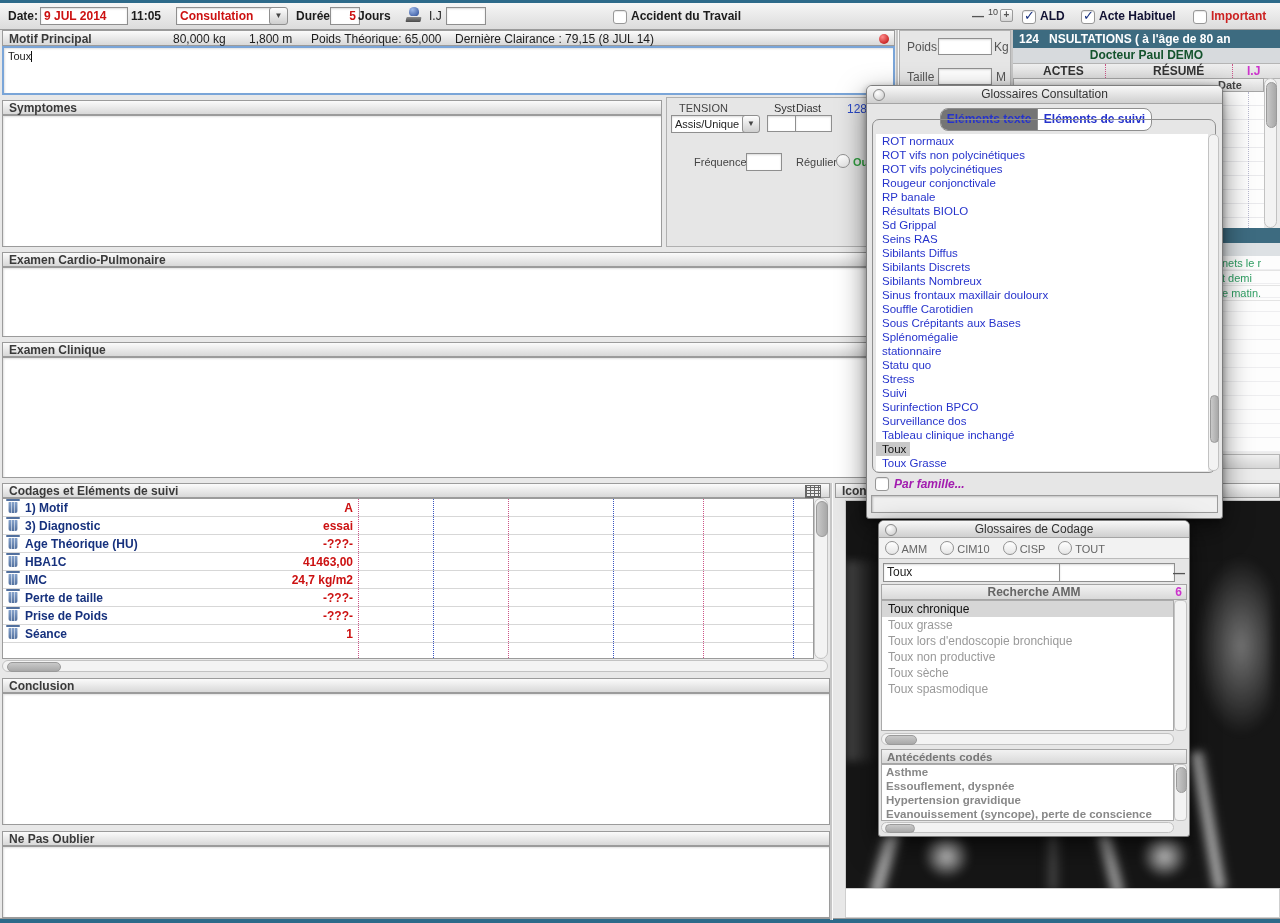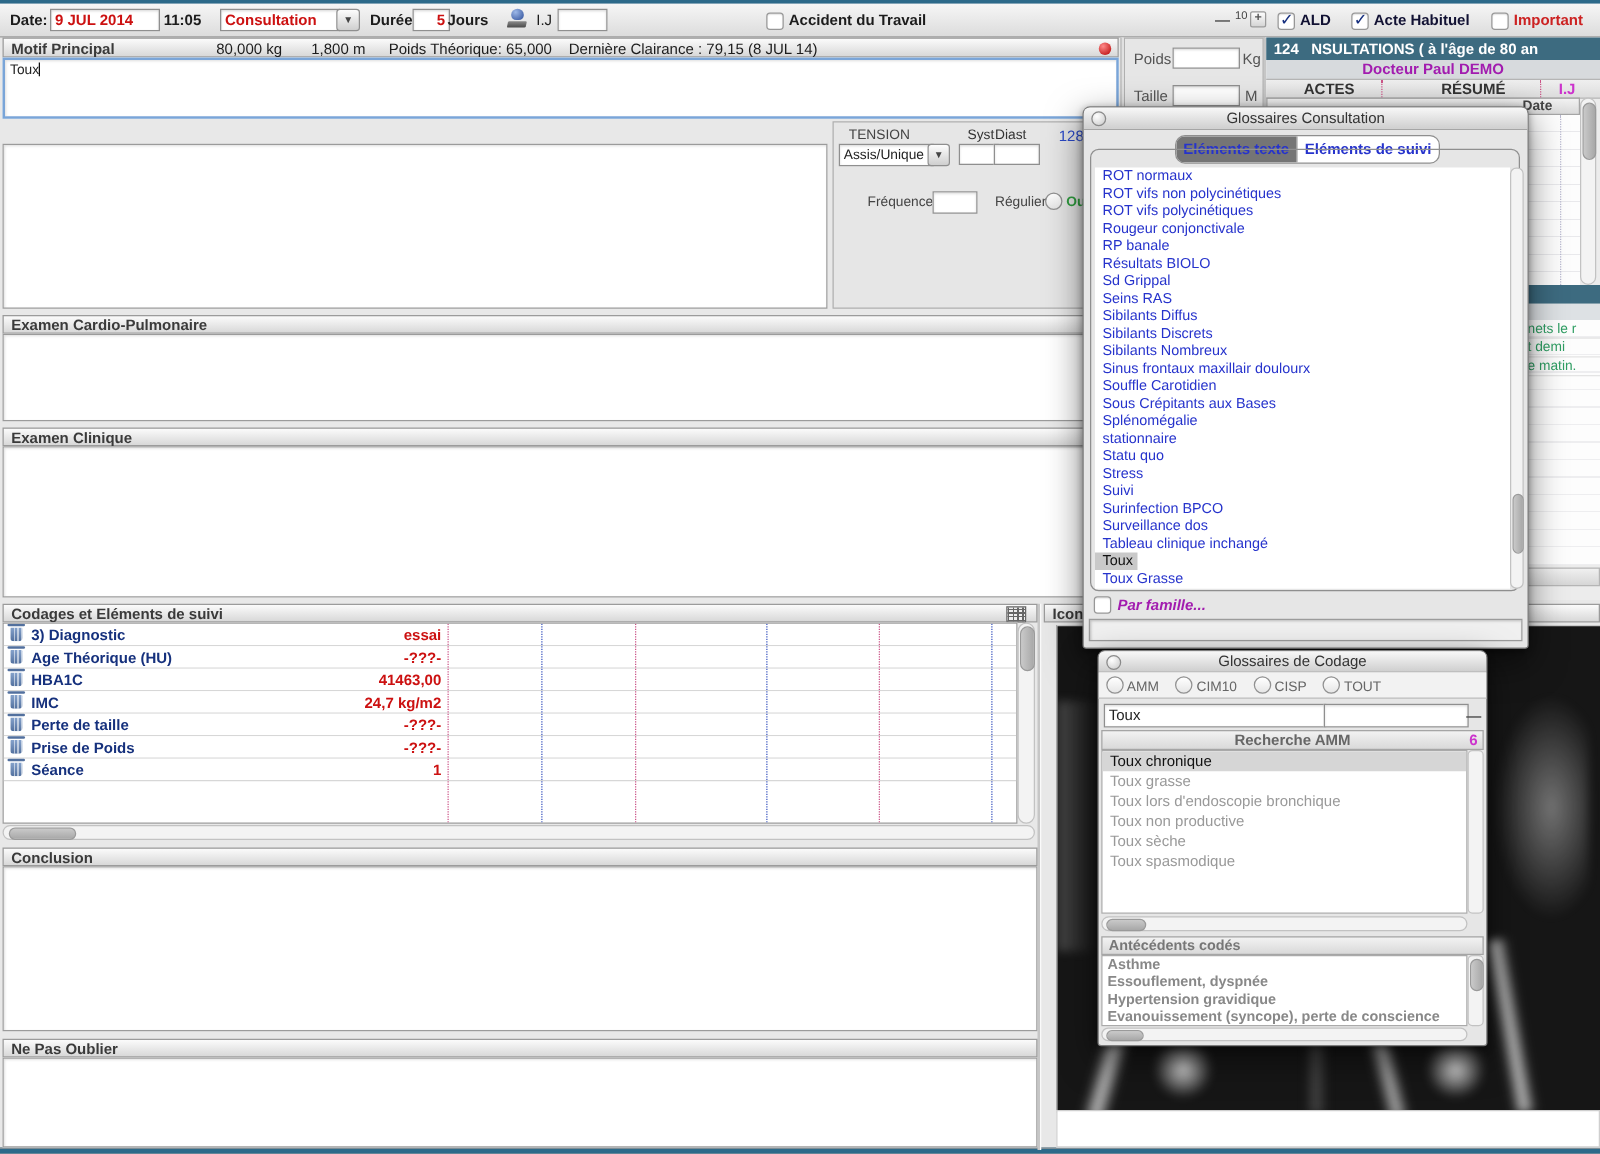--- a/index.html
+++ b/index.html
@@ -18,21 +18,21 @@
   .cb{width:12px;height:12px;background:#fff;border:1px solid #979797;border-radius:3px;box-shadow:inset 0 1px 1px rgba(0,0,0,.1);}
   .cb.on::after{content:"✓";position:relative;top:-3px;left:1px;color:#17307f;font-weight:bold;font-size:13px;}
   .radio{width:12px;height:12px;border:1px solid #919191;border-radius:50%;background:linear-gradient(#fff,#e6e6e6);display:inline-block;vertical-align:-2px;}
   
   .sech{background:linear-gradient(#fbfbfb,#d8d8d8);border:1px solid #9b9b9b;font-weight:bold;color:#3a3a3a;font-size:12px;line-height:14px;padding:0 6px;box-sizing:border-box;}
   .tbox{background:#fff;border:1px solid #9b9b9b;box-shadow:inset 1px 1px 2px rgba(0,0,0,.12);box-sizing:border-box;}
   .focusbox{border:2px solid #7aa5d8;}
   .groove{background:#c6c6c6;box-shadow:1px 0 0 #fafafa;}
   
   .tealhead{background:#3d6b80;color:#fff;font-weight:bold;font-size:12px;line-height:18px;white-space:nowrap;overflow:hidden;}
-  .navy{color:#a21caf;font-weight:bold;margin-top:26px;}
+  .navy{color:#14532d;font-weight:bold;margin-top:26px;}
   .colhead{background:linear-gradient(#efefef,#ddd);border-bottom:1px solid #b2b2b2;font-weight:bold;color:#333;font-size:12px;}
   .magenta{color:#cc33cc;font-weight:bold;}
   .rowstripe{background:repeating-linear-gradient(to bottom,#fdfdfd 0 13px,#e9e9ec 13px 14px);}
   .greenline{color:#2f9e63;font-size:11px;line-height:14px;border-bottom:1px solid #e4e4e4;display:block;white-space:nowrap;}
   
   .cod-row{position:relative;height:17px;border-bottom:1px solid #d7d7d7;background:#fff;}
   .trash{position:absolute;left:5px;top:3px;width:10px;height:11px;background:linear-gradient(#86a3cc,#52709e);border-radius:1px 1px 3px 3px;
      background-image:repeating-linear-gradient(90deg,rgba(255,255,255,.55) 0 1px,transparent 1px 3px),linear-gradient(#86a3cc,#52709e);}
   .trash::before{content:"";position:absolute;top:-3px;left:-2px;width:14px;height:2px;background:#52709e;border-radius:1px;}
   .cod-label{position:absolute;left:22px;top:2px;color:#16317d;font-weight:bold;font-size:12px;white-space:nowrap;}
@@ -159,20 +159,23 @@
       <div class="abs" style="left:209px;top:0;width:58px;">
 
       <span class="greenline">nets le r</span>
           <span class="greenline">t demi</span>
           <span class="greenline">e matin.</span>
         </div>
     </div>
     <div class="abs" style="left:0;top:424px;width:267px;height:15px;background:linear-gradient(#f0f0f0,#d6d6d6);border:1px solid #b5b5b5;box-sizing:border-box;"></div>
   </div>
 
+  <div class="abs sech" style="left:2px;top:100px;width:660px;height:15px;">
+    <span>Symptomes</span>
+  </div>
   <div class="abs tbox" style="left:2px;top:115px;width:660px;height:132px;"></div>
 
   <div class="abs" style="left:666px;top:97px;width:229px;height:150px;background:#e6e6e6;border:1px solid #b0b0b0;box-sizing:border-box;">
     <span class="abs" style="left:12px;top:4px;color:#444;font-size:11px;">TENSION</span>
     <span class="abs" style="left:107px;top:4px;color:#333;font-size:11px;">Syst</span>
     <span class="abs" style="left:129px;top:4px;color:#333;font-size:11px;">Diast</span>
     <span class="abs" style="left:180px;top:4px;color:#2948c8;font-weight:normal;font-size:12px;">128</span>
     <div class="abs field" style="left:4px;top:17px;width:68px;height:16px;font-size:11px;">Assis/Unique</div>
     <div class="abs btn-arrow" style="left:75px;top:17px;width:16px;height:16px;"></div>
     <div class="abs field" style="left:100px;top:17px;width:24px;height:15px;"></div>
@@ -194,20 +197,25 @@
   </div>
   <div class="abs tbox" style="left:2px;top:357px;width:893px;height:121px;"></div>
 
   <div class="abs sech" style="left:2px;top:483px;width:828px;height:15px;">
     <span>Codages et Eléments de suivi</span>
     <div class="abs grid-icon" style="left:802px;top:1px;"></div>
   </div>
   <div class="abs" style="left:2px;top:498px;width:812px;height:161px;background:#fff;border:1px solid #9b9b9b;box-sizing:border-box;overflow:hidden;">
     <div>
 
+        <div class="cod-row">
+          <span class="trash"></span>
+          <span class="cod-label">1) Motif</span>
+          <span class="cod-value">A</span>
+        </div>
 
 
         <div class="cod-row">
           <span class="trash"></span>
           <span class="cod-label">3) Diagnostic</span>
           <span class="cod-value">essai</span>
         </div>
 
         <div class="cod-row">
           <span class="trash"></span>

